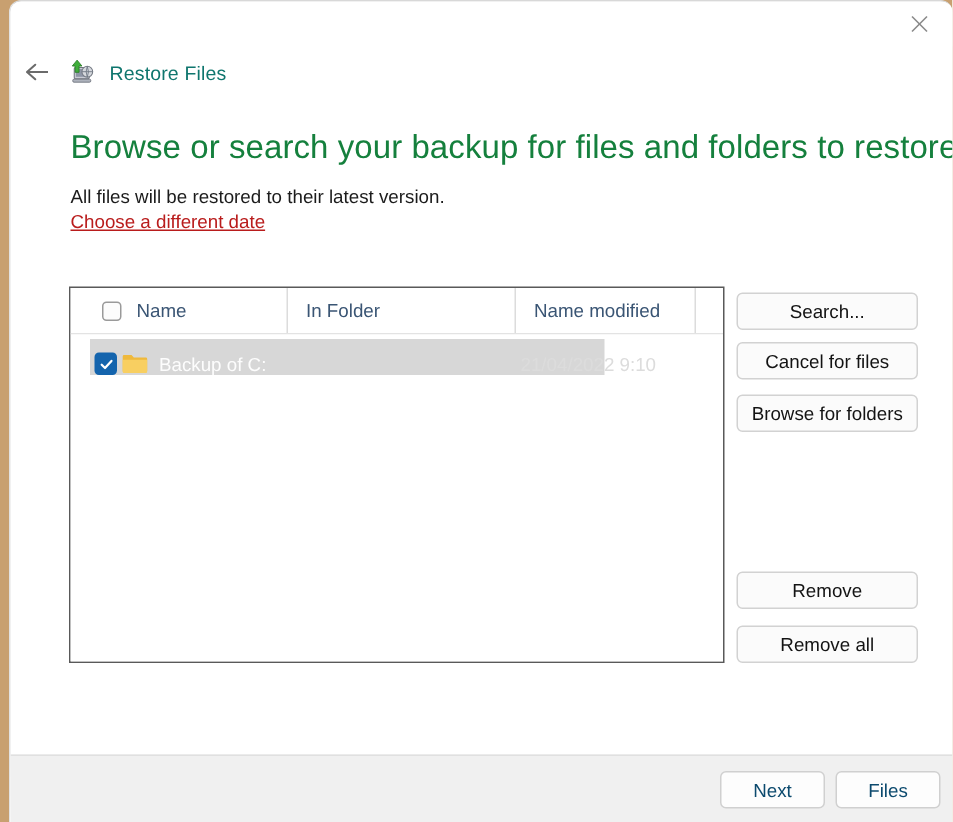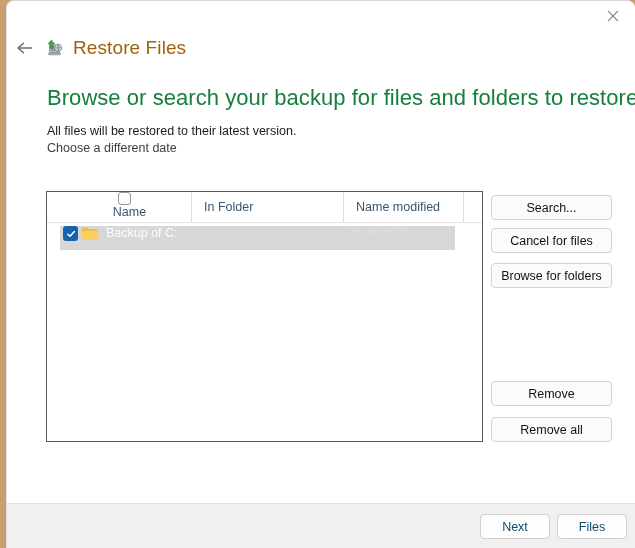--- a/index.html
+++ b/index.html
@@ -79,22 +79,22 @@
     cursor: default;
   }
   #app-icon {
     width: 20px;
     height: 20px;
     margin-left: 4px;
     position: relative;
     flex: none;
   }
   #app-title {
-    font-size: 19px;
-    color: #a16207;
+    font-size: 13px;
+    color: #0f766e;
     margin-left: 8px;
     letter-spacing: 0.1px;
     white-space: nowrap;
   }
 
   
   #page-heading {
     position: absolute;
     left: 40px;
     top: 84px;
@@ -109,21 +109,22 @@
     top: 123px;
     font-size: 12.5px;
     color: #1b1b1b;
     white-space: nowrap;
   }
   #date-link {
     position: absolute;
     left: 40px;
     top: 140px;
     font-size: 12.5px;
-    color: #404040;
+    color: #b91c1c;
+    text-decoration: underline;
     white-space: nowrap;
     cursor: default;
   }
 
   
   #listview {
     position: absolute;
     left: 39px;
     top: 190px;
     width: 437px;
@@ -146,21 +147,20 @@
     font-size: 12.5px;
     color: #3a5574;
     box-sizing: border-box;
     padding-left: 0;
     white-space: nowrap;
   }
   .col-name {
     width: 145px;
     padding-left: 21px;
     border-right: 1px solid #dcdcdc;
-    flex-direction: column;
   }
   .col-folder {
     width: 152px;
     padding-left: 12px;
     border-right: 1px solid #dcdcdc;
   }
   .col-date {
     width: 120px;
     padding-left: 12px;
     border-right: 1px solid #dcdcdc;
@@ -184,25 +184,25 @@
   
   #list-body {
     position: relative;
     height: 218px;
     background: #ffffff;
   }
   #row-selected {
     position: absolute;
     left: 13px;
     top: 3px;
-    width: 395px;
+    width: 343px;
     height: 24px;
     background: #d7d7d7;
     display: flex;
-    align-items: flex-start;
+    align-items: flex-end;
     cursor: default;
   }
   #row-checkbox {
     width: 15px;
     height: 15px;
     background: #1464ad;
     border-radius: 3px;
     margin-left: 3px;
     flex: none;
     display: flex;

